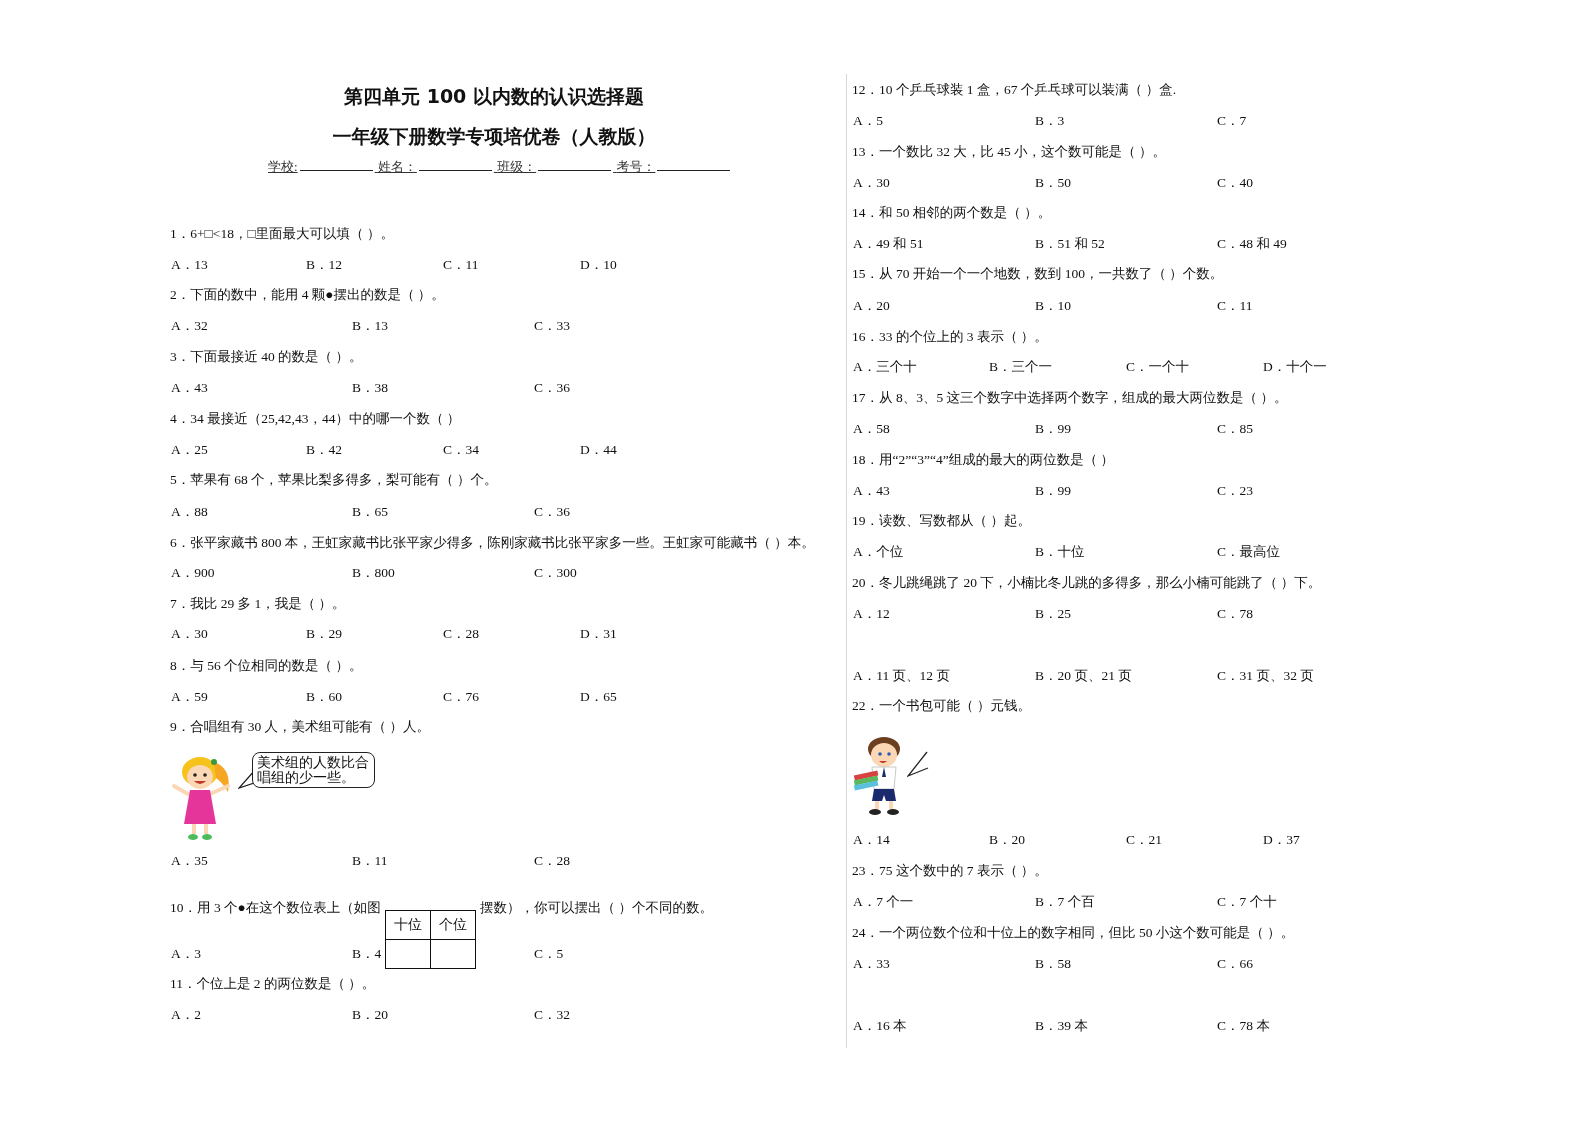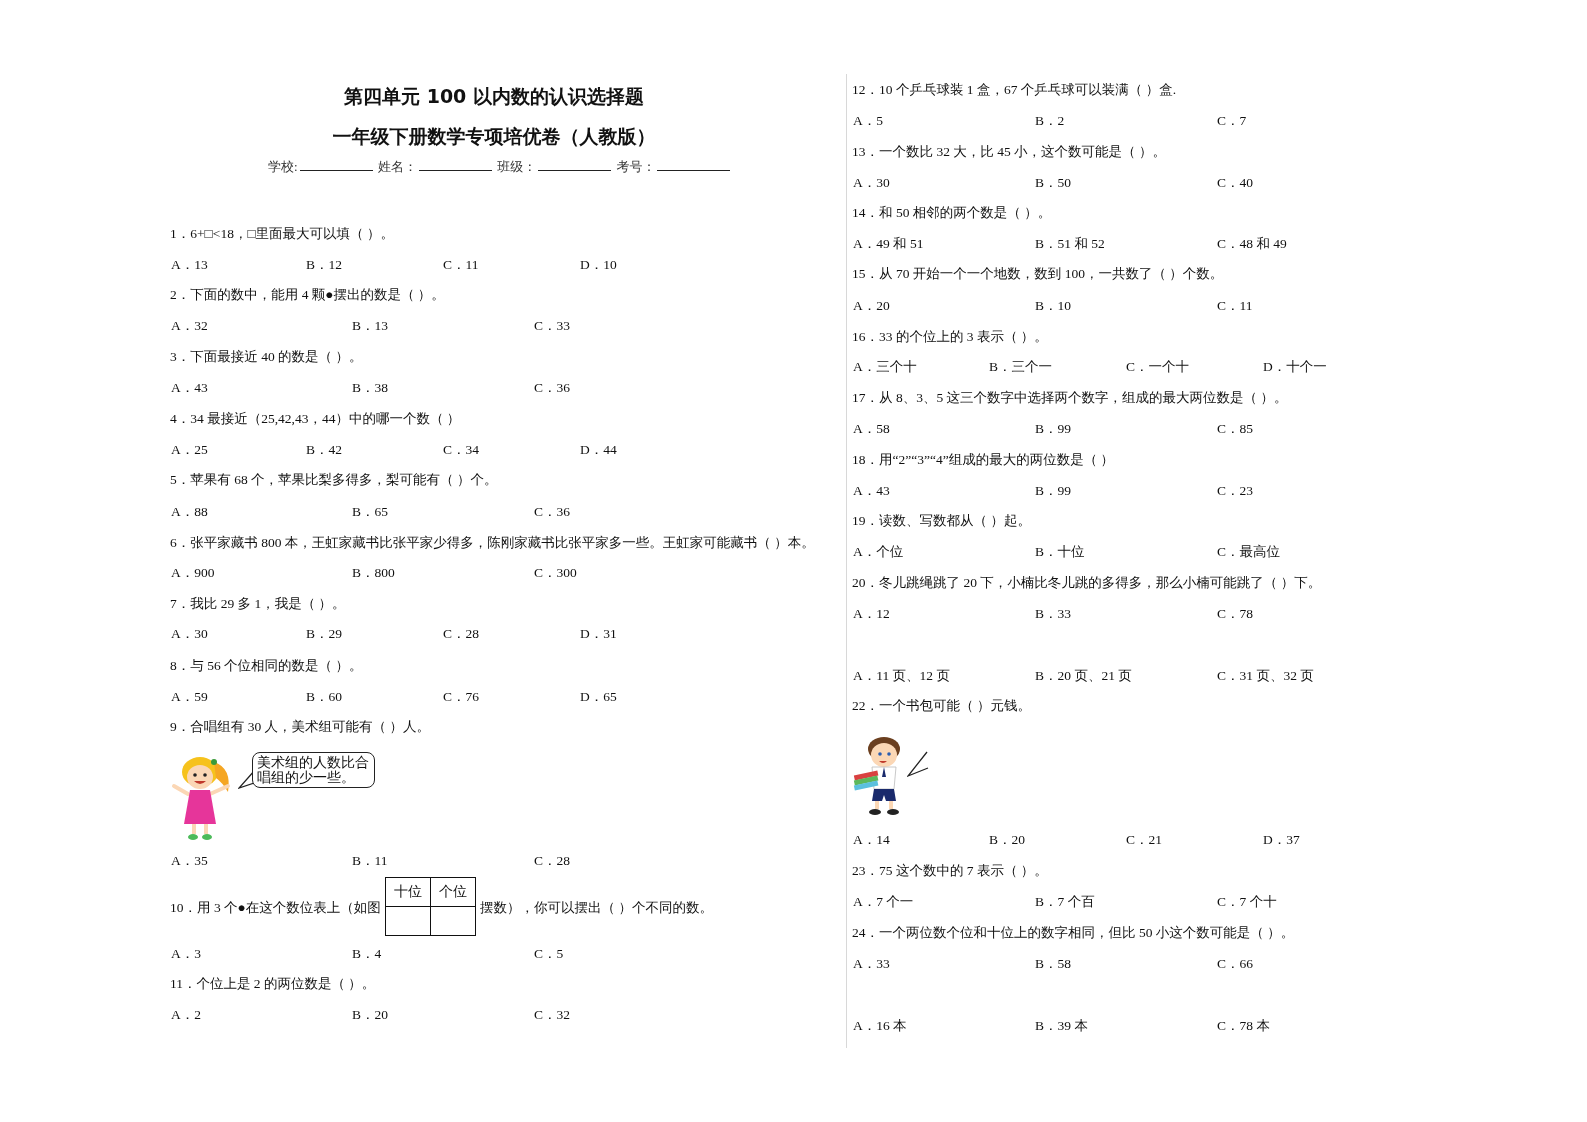--- a/index.html
+++ b/index.html
@@ -3,30 +3,30 @@
 <meta charset="utf-8">
 <style>
   html, body { margin: 0; padding: 0; background: #ffffff; }
   body { width: 1587px; height: 1122px; position: relative; overflow: hidden;
          font-family: "Liberation Serif", "DejaVu Serif", serif; color: #111; }
   .page { position: absolute; left: 4px; top: 0; width: 1587px; height: 1122px; border-radius: 18px; }
   .title { position: absolute; left: 160px; width: 660px; text-align: center;
            font-family: "DejaVu Sans", "Liberation Sans", sans-serif; font-weight: bold; color: #111; }
   .title.t1 { top: 84px; font-size: 19px; }
   .title.t2 { top: 124px; font-size: 19px; }
-  .infoline { position: absolute; top: 158px; left: 264px; font-size: 13px; color: #333; white-space: nowrap; }
+  .infoline { position: absolute; top: 158px; left: 264px; font-size: 13px; color: #333; white-space: nowrap; text-decoration: underline; }
   .infoline .lbl { margin-right: 2px; }
   .infoline .blank { display: inline-block; width: 73px; border-bottom: 1px solid #222; height: 12px; vertical-align: baseline; margin-right: 2px; }
   .divider { position: absolute; left: 842px; top: 74px; width: 1px; height: 974px; background: #d8d8d8; }
   .q { position: absolute; font-size: 13.5px; white-space: nowrap; line-height: 18px; }
   .opt { position: absolute; font-size: 13.5px; white-space: nowrap; line-height: 18px; }
   .bubble { position: absolute; border: 1.3px solid #222; border-radius: 8px; background: #fff;
             font-family: "DejaVu Sans", "Liberation Sans", sans-serif; font-size: 14px; line-height: 15px; padding: 2px 4px; color: #111; }
   .tail { position: absolute; }
-  .placetable { position: absolute; border-collapse: collapse; }
+  .placetable { position: absolute; border-collapse: collapse; margin-top: 33px; }
   .placetable td { border: 1.3px solid #111; width: 44px; height: 28px; text-align: center;
                    font-family: "DejaVu Sans", "Liberation Sans", sans-serif; font-size: 14px; padding: 0; }
   .figure { position: absolute; }
 </style>
 </head>
 <body>
 
 <div class="page">
 
   <div class="title t1">第四单元 100 以内数的认识选择题</div>
@@ -135,21 +135,21 @@
   <div class="opt" style="left:348px;top:945px">B．4</div>
   <div class="opt" style="left:530px;top:945px">C．5</div>
 
   <div class="q" style="left:166px;top:975px">11．个位上是 2 的两位数是（      ）。</div>
   <div class="opt" style="left:167px;top:1006px">A．2</div>
   <div class="opt" style="left:348px;top:1006px">B．20</div>
   <div class="opt" style="left:530px;top:1006px">C．32</div>
 
   <div class="q" style="left:848px;top:81px">12．10 个乒乓球装 1 盒，67 个乒乓球可以装满（  ）盒.</div>
   <div class="opt" style="left:849px;top:112px">A．5</div>
-  <div class="opt" style="left:1031px;top:112px">B．2</div>
+  <div class="opt" style="left:1031px;top:112px">B．3</div>
   <div class="opt" style="left:1213px;top:112px">C．7</div>
 
   <div class="q" style="left:848px;top:143px">13．一个数比 32 大，比 45 小，这个数可能是（   ）。</div>
   <div class="opt" style="left:849px;top:174px">A．30</div>
   <div class="opt" style="left:1031px;top:174px">B．50</div>
   <div class="opt" style="left:1213px;top:174px">C．40</div>
 
   <div class="q" style="left:848px;top:204px">14．和 50 相邻的两个数是（     ）。</div>
   <div class="opt" style="left:849px;top:235px">A．49 和 51</div>
   <div class="opt" style="left:1031px;top:235px">B．51 和 52</div>
@@ -176,21 +176,21 @@
   <div class="opt" style="left:1031px;top:482px">B．99</div>
   <div class="opt" style="left:1213px;top:482px">C．23</div>
 
   <div class="q" style="left:848px;top:512px">19．读数、写数都从（    ）起。</div>
   <div class="opt" style="left:849px;top:543px">A．个位</div>
   <div class="opt" style="left:1031px;top:543px">B．十位</div>
   <div class="opt" style="left:1213px;top:543px">C．最高位</div>
 
   <div class="q" style="left:848px;top:574px">20．冬儿跳绳跳了 20 下，小楠比冬儿跳的多得多，那么小楠可能跳了（     ）下。</div>
   <div class="opt" style="left:849px;top:605px">A．12</div>
-  <div class="opt" style="left:1031px;top:605px">B．33</div>
+  <div class="opt" style="left:1031px;top:605px">B．25</div>
   <div class="opt" style="left:1213px;top:605px">C．78</div>
 
   <div class="opt" style="left:849px;top:667px">A．11 页、12 页</div>
   <div class="opt" style="left:1031px;top:667px">B．20 页、21 页</div>
   <div class="opt" style="left:1213px;top:667px">C．31 页、32 页</div>
 
   <div class="q" style="left:848px;top:697px">22．一个书包可能（        ）元钱。</div>
   <svg class="figure" style="left:848px;top:735px" width="62" height="82" viewBox="0 0 62 82">
 
     <ellipse cx="32" cy="14" rx="16" ry="12" fill="#6b3f1f"></ellipse>

